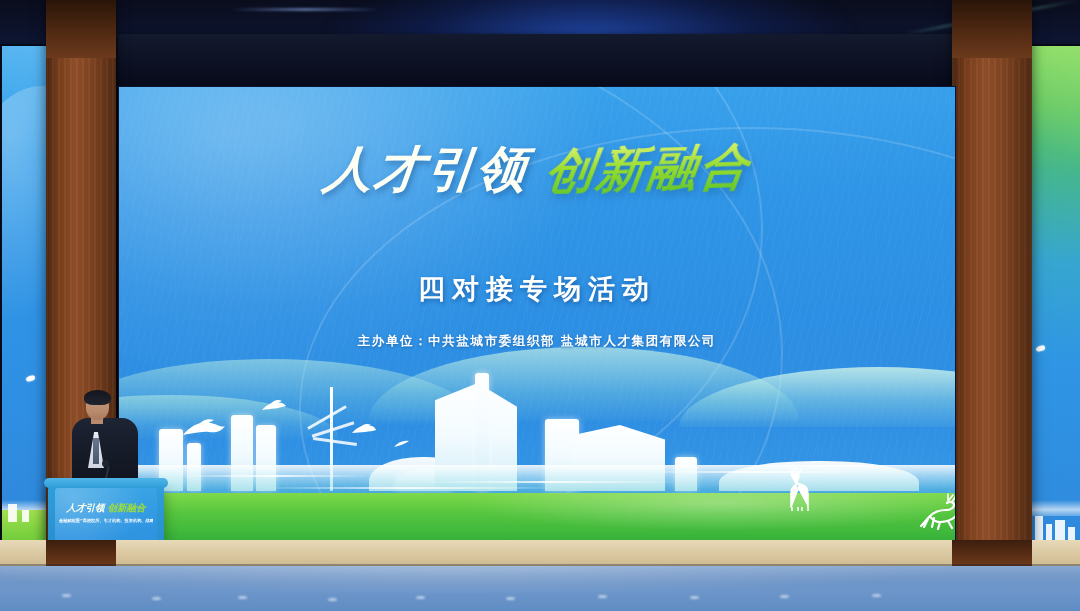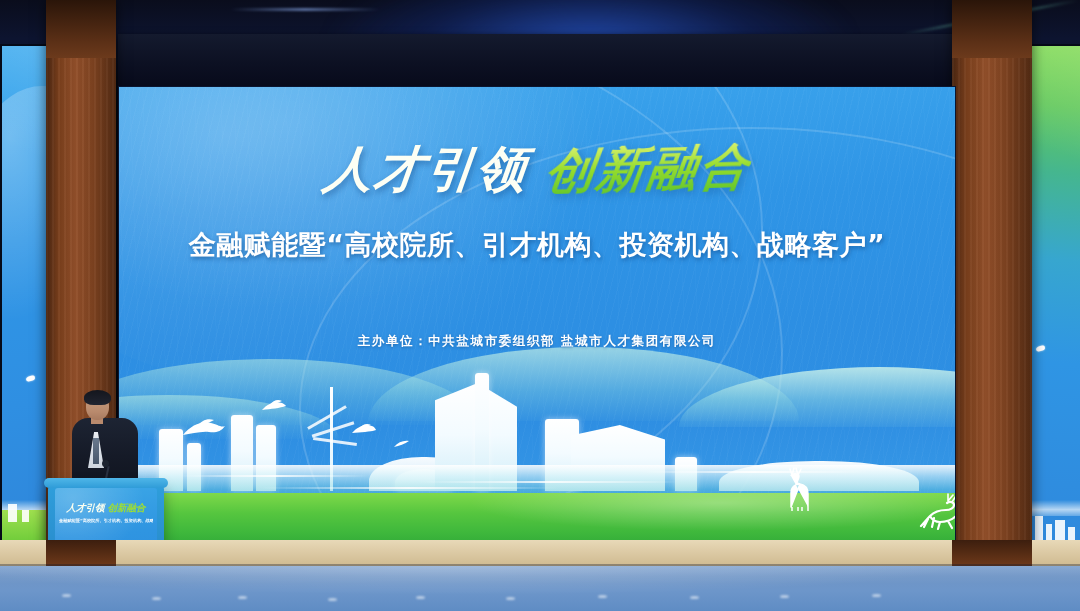--- a/index.html
+++ b/index.html
@@ -427,21 +427,21 @@
       <path d="M13 9 C13 6 21 6 21 9 C21 12 19 14 19 16 L22 17 C28 18 30 22 30 27 L30 40 M30 40 L30 44 M24 40 L24 44 M14 40 L14 44 M20 40 L20 44 M22 17 C17 17 13 20 13 26 L13 40 Z" stroke="#ffffff" stroke-width="1.5" fill="#ffffff" stroke-linejoin="round"></path>
     </svg>
     <svg class="deer" style="left:799px;bottom:10px;" width="48" height="40" viewBox="0 0 48 40">
       <path d="M30 8 L30 1 M30 8 L35 2 M34 9 L38 3" stroke="#ffffff" stroke-width="1.6" fill="none" stroke-linecap="round"></path>
       <path d="M29 10 C32 8 36 9 36 12 C36 15 32 17 28 17 C22 17 16 19 12 23 C9 26 6 30 3 33 M12 23 C14 27 17 29 22 29 C28 29 34 27 38 23 M22 29 L20 36 M30 28 L34 35 M10 26 L6 34 M16 25 L14 34" stroke="#ffffff" stroke-width="2.2" fill="none" stroke-linecap="round" stroke-linejoin="round"></path>
     </svg>
 
     <div class="bd-title">
       <span class="w">人才引领</span><span class="g">创新融合</span>
     </div>
-    <div class="bd-sub1">金融赋能暨“高校院所、引才机构、投资机构、战略客户”</div>
+    <div class="bd-sub2">四对接专场活动</div>
     <div class="bd-org">主办单位：中共盐城市委组织部  盐城市人才集团有限公司</div>
   </div>
 
   <div id="podium-area">
     <div class="speaker-body"></div>
     <div class="speaker-shirt"></div>
     <div class="speaker-tie"></div>
     <div class="speaker-neck"></div>
     <div class="speaker-head"></div>
     <div class="speaker-hair"></div>

